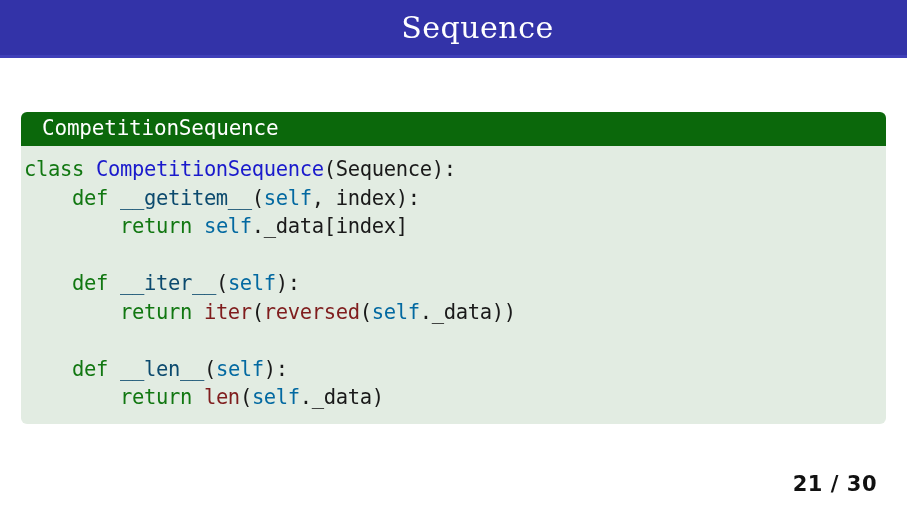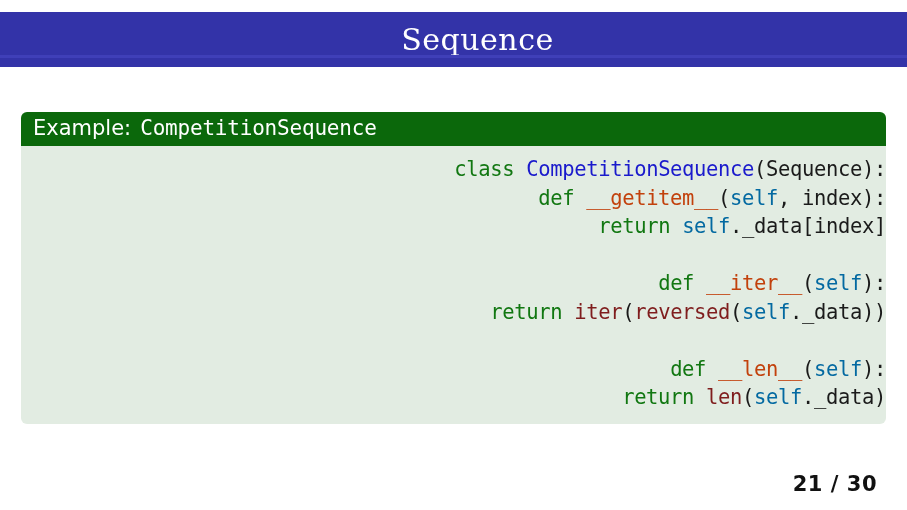--- a/index.html
+++ b/index.html
@@ -12,21 +12,21 @@
     background: #ffffff;
     font-family: "DejaVu Sans", sans-serif;
     overflow: hidden;
     position: relative;
   }
 
   
   .title-bar {
     position: absolute;
     left: 0;
-    top: 12px;
+    top: 0;
     width: 907px;
     height: 55px;
     background: #3333a8;
     display: flex;
     align-items: center;
     justify-content: center;
     box-sizing: border-box;
     padding-left: 48px;
   }
   .title-bar .title-text {
@@ -73,38 +73,37 @@
     color: #ffffff;
     font-family: "DejaVu Sans Mono", monospace;
     font-size: 21px;
     line-height: 1;
     margin-left: 9px;
     letter-spacing: -0.2px;
   }
   .block-body {
     background: #e2ece2;
     border-radius: 0 0 6px 6px;
-    padding: 9px 0 12px 8px;
+    padding: 9px 0 12px 0;
     box-sizing: border-box;
-    text-align: right;
   }
 
   
   pre.code {
     margin: 0;
     padding: 0 0 0 3px;
     font-family: "DejaVu Sans Mono", monospace;
     font-size: 20.5px;
     line-height: 28.5px;
     color: #1a1a1a;
     white-space: pre;
     letter-spacing: -0.35px;
   }
   pre.code .kw   { color: #117711; }
-  pre.code .fn   { color: #c2410c; }
+  pre.code .fn   { color: #0c4a6e; }
   pre.code .cls  { color: #1a1acc; }
   pre.code .bi   { color: #7f1d1d; }
   pre.code .slf  { color: #0369a1; }
   pre.code .pl   { color: #1a1a1a; }
   pre.code .blank { display: block; height: 28.5px; }
 
   
   .page-number {
     position: absolute;
     right: 30px;
@@ -119,21 +118,20 @@
 </head>
 <body>
 
 <div class="title-bar">
   <span class="title-text">Sequence</span>
 </div>
 <div class="title-underline"></div>
 
 <div class="block">
   <div class="block-title">
-    <span class="lbl">Example:</span>
     <span class="mono">CompetitionSequence</span>
   </div>
   <div class="block-body">
     <pre class="code"><span style="display: block;"><span class="kw">class </span><span class="cls">CompetitionSequence</span><span class="pl">(Sequence):</span></span><span style="display: block;"><span class="pl">    </span><span class="kw">def </span><span class="fn">__getitem__</span><span class="pl">(</span><span class="slf">self</span><span class="pl">, index):</span></span><span style="display: block;"><span class="pl">        </span><span class="kw">return </span><span class="slf">self</span><span class="pl">._data[index]</span></span><span class="blank">&nbsp;</span><span style="display: block;"><span class="pl">    </span><span class="kw">def </span><span class="fn">__iter__</span><span class="pl">(</span><span class="slf">self</span><span class="pl">):</span></span><span style="display: block;"><span class="pl">        </span><span class="kw">return </span><span class="bi">iter</span><span class="pl">(</span><span class="bi">reversed</span><span class="pl">(</span><span class="slf">self</span><span class="pl">._data))</span></span><span class="blank">&nbsp;</span><span style="display: block;"><span class="pl">    </span><span class="kw">def </span><span class="fn">__len__</span><span class="pl">(</span><span class="slf">self</span><span class="pl">):</span></span><span style="display: block;"><span class="pl">        </span><span class="kw">return </span><span class="bi">len</span><span class="pl">(</span><span class="slf">self</span><span class="pl">._data)</span></span></pre>
   </div>
 </div>
 
 <div class="page-number">21 / 30</div>
 
 </body></html>

